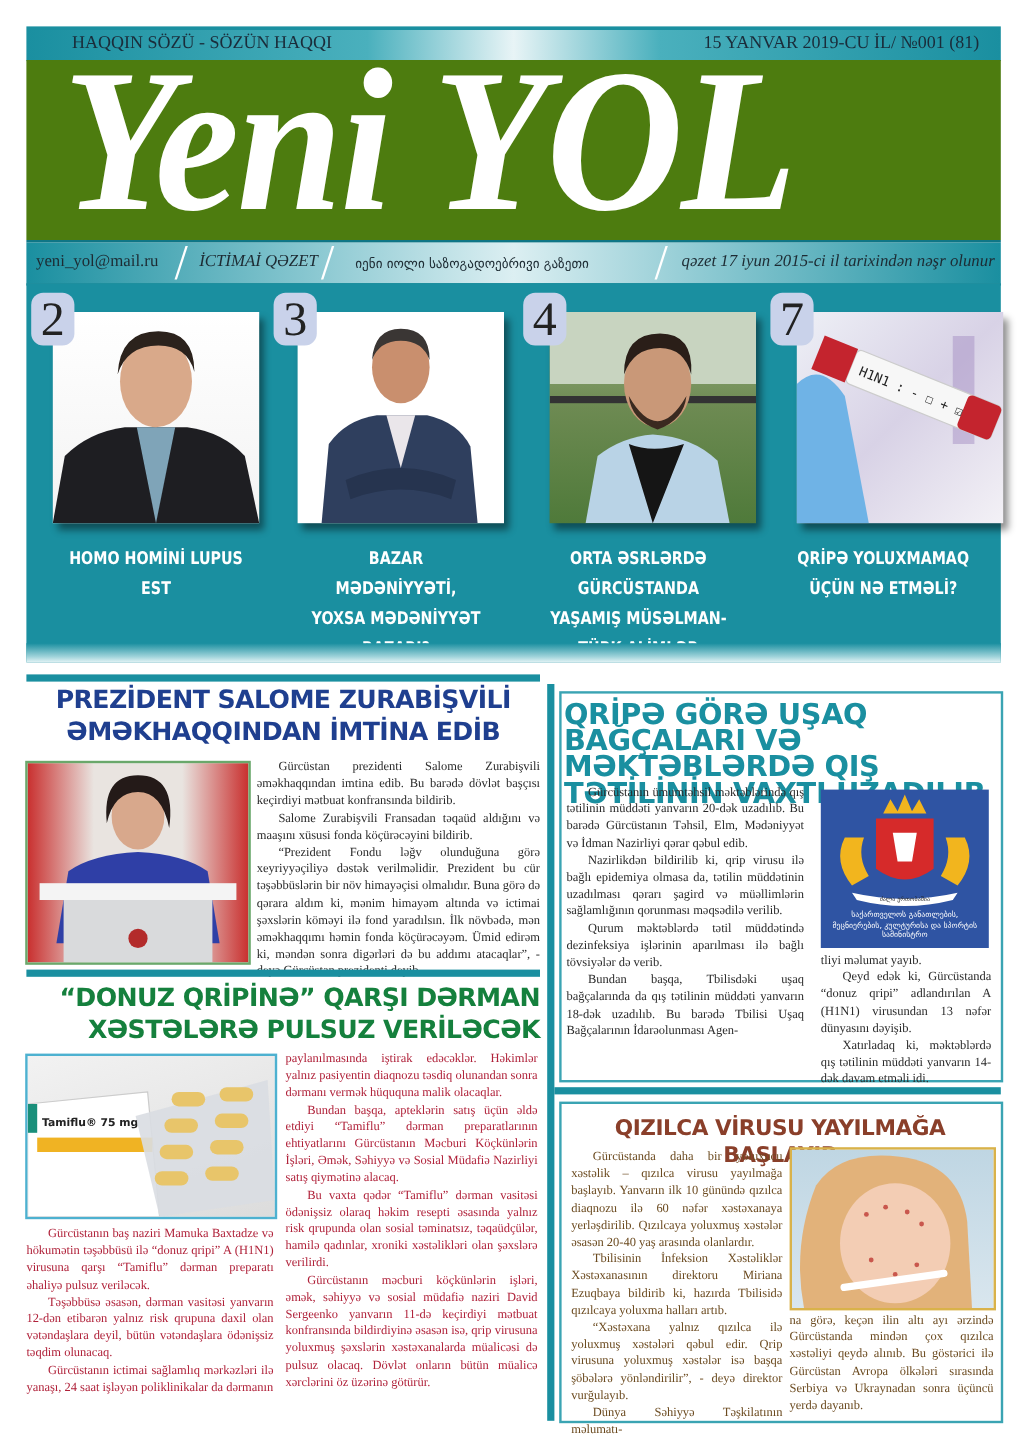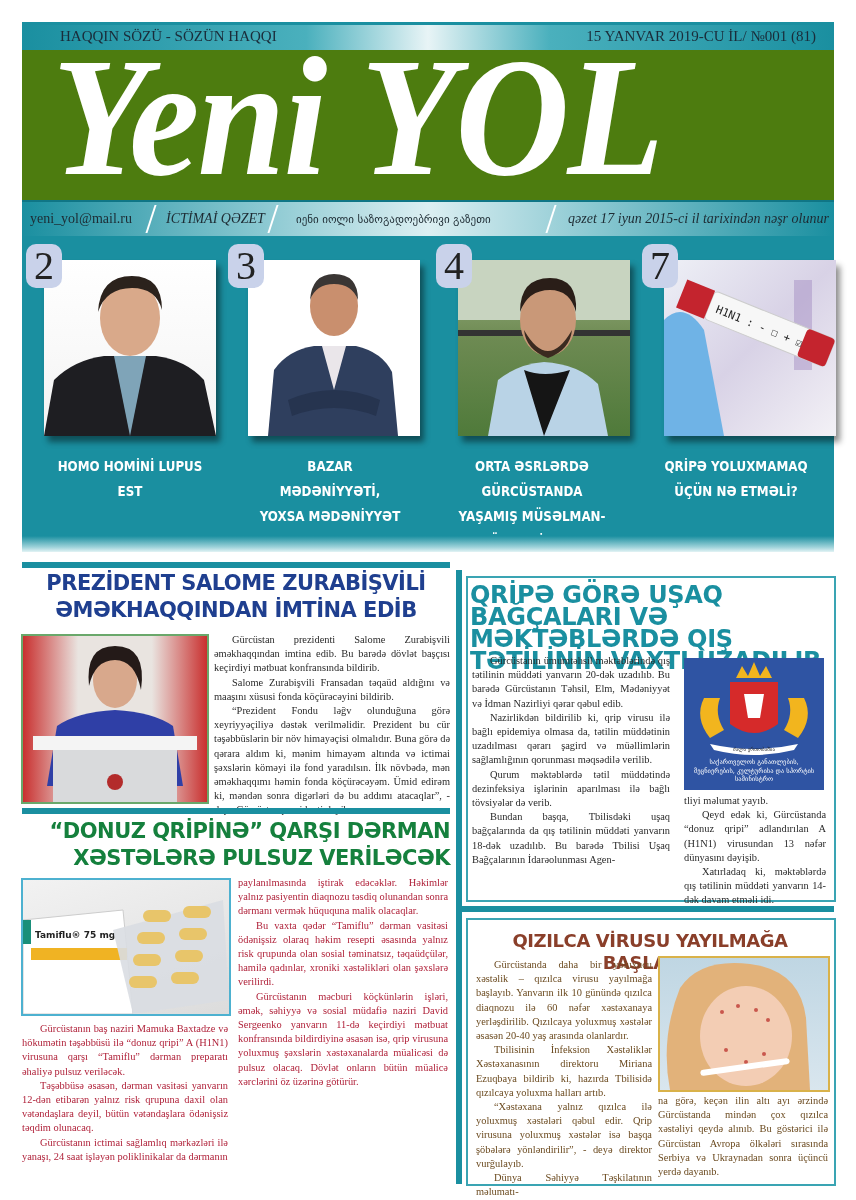--- a/index.html
+++ b/index.html
@@ -152,20 +152,21 @@
     </g>
   </svg>
 </div>
 <div class="abs body-text red" style="left:22px; top:1022px; width:206px;">
   <p>Gürcüstanın baş naziri Mamuka Baxtadze və hökumətin təşəbbüsü ilə “donuz qripi” A (H1N1) virusuna qarşı “Tamiflu” dərman preparatı əhaliyə pulsuz veriləcək.</p>
   <p>Təşəbbüsə əsasən, dərman vasitəsi yanvarın 12-dən etibarən yalnız risk qrupuna daxil olan vətəndaşlara deyil, bütün vətəndaşlara ödənişsiz təqdim olunacaq.</p>
   <p>Gürcüstanın ictimai sağlamlıq mərkəzləri ilə yanaşı, 24 saat işləyən poliklinikalar da dərmanın</p>
 </div>
 <div class="abs body-text red" style="left:238px; top:876px; width:210px;">
   <p style="text-indent:0;">paylanılmasında iştirak edəcəklər. Həkimlər yalnız pasiyentin diaqnozu təsdiq olunandan sonra dərmanı vermək hüququna malik olacaqlar.</p>
+  <p>Bundan başqa, apteklərin satış üçün əldə etdiyi “Tamiflu” dərman preparatlarının ehtiyatlarını Gürcüstanın Məcburi Köçkünlərin İşləri, Əmək, Səhiyyə və Sosial Müdafiə Nazirliyi satış qiymətinə alacaq.</p>
   <p>Bu vaxta qədər “Tamiflu” dərman vasitəsi ödənişsiz olaraq həkim resepti əsasında yalnız risk qrupunda olan sosial təminatsız, təqaüdçülər, hamilə qadınlar, xroniki xəstəlikləri olan şəxslərə verilirdi.</p>
   <p>Gürcüstanın məcburi köçkünlərin işləri, əmək, səhiyyə və sosial müdafiə naziri David Sergeenko yanvarın 11-də keçirdiyi mətbuat konfransında bildirdiyinə əsasən isə, qrip virusuna yoluxmuş şəxslərin xəstəxanalarda müalicəsi də pulsuz olacaq. Dövlət onların bütün müalicə xərclərini öz üzərinə götürür.</p>
 </div>
 
 <div class="abs" style="left:456px; top:570px; width:6px; height:614px; background:#1a8fa0;"></div>
 
 <div class="abs frame-teal" style="left:466px; top:576px; width:366px; height:322px;"></div>
 <div class="abs h-teal" style="left:470px; top:584px; width:360px;">QRİPƏ GÖRƏ UŞAQ BAĞÇALARI VƏ MƏKTƏBLƏRDƏ QIŞ TƏTİLİNİN VAXTI UZADILIB</div>
 <div class="abs body-text blk" style="left:472px; top:654px; width:198px;">
   <p>Gürcüstanın ümumtəhsil məktəblərində qış tətilinin müddəti yanvarın 20-dək uzadılıb. Bu barədə Gürcüstanın Təhsil, Elm, Mədəniyyət və İdman Nazirliyi qərar qəbul edib.</p>

